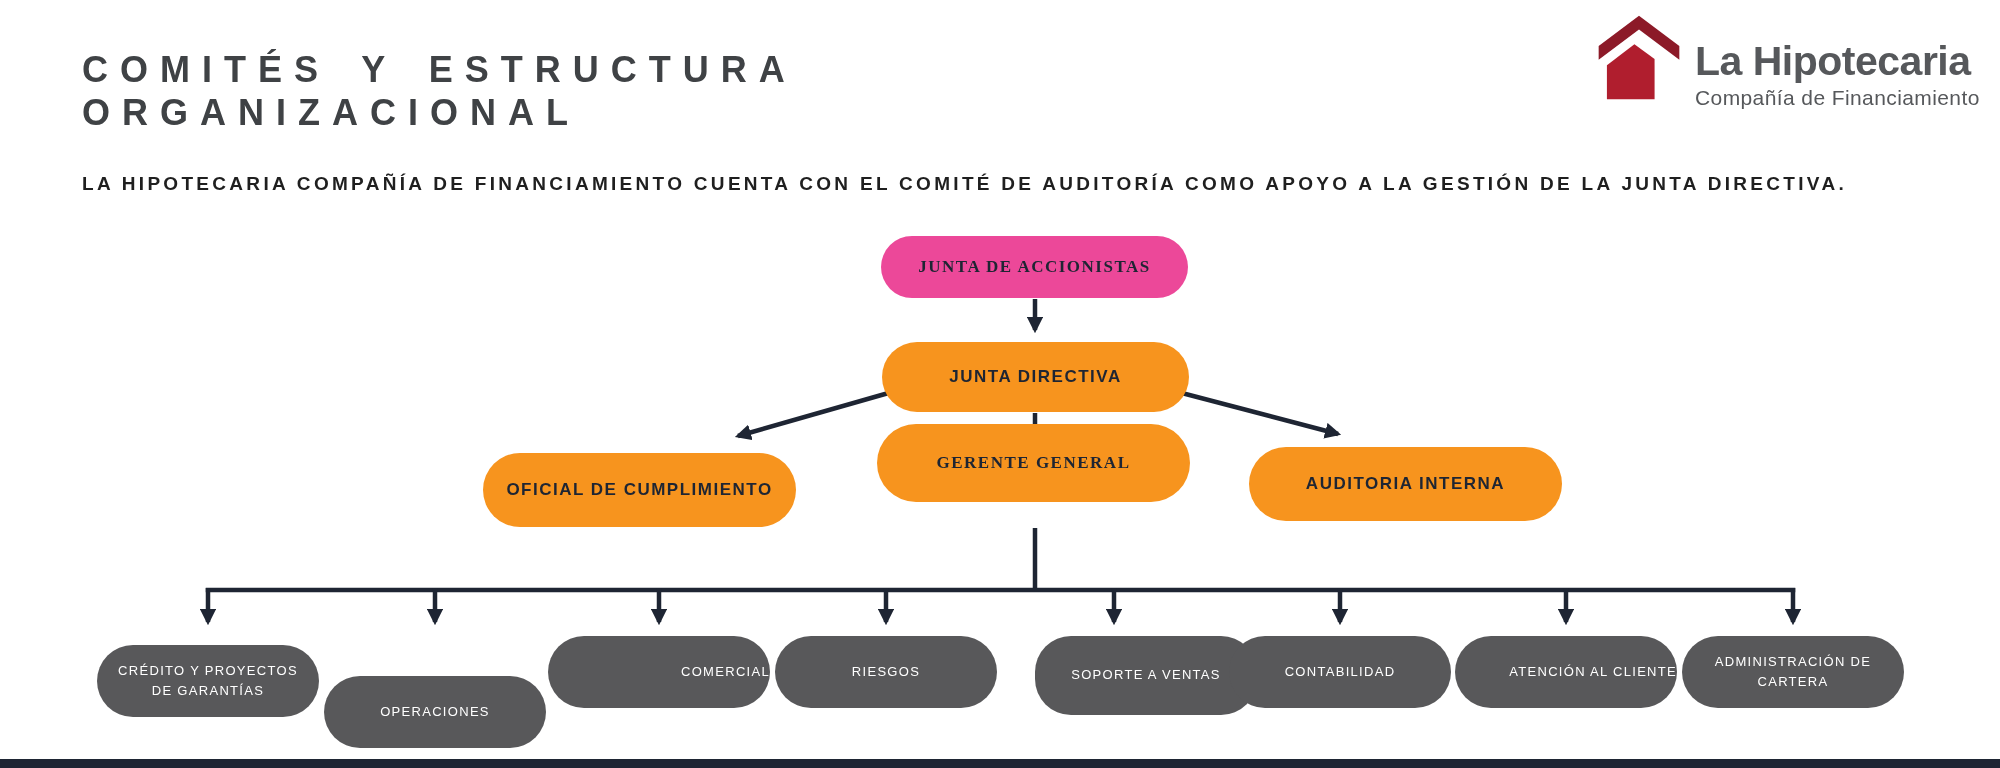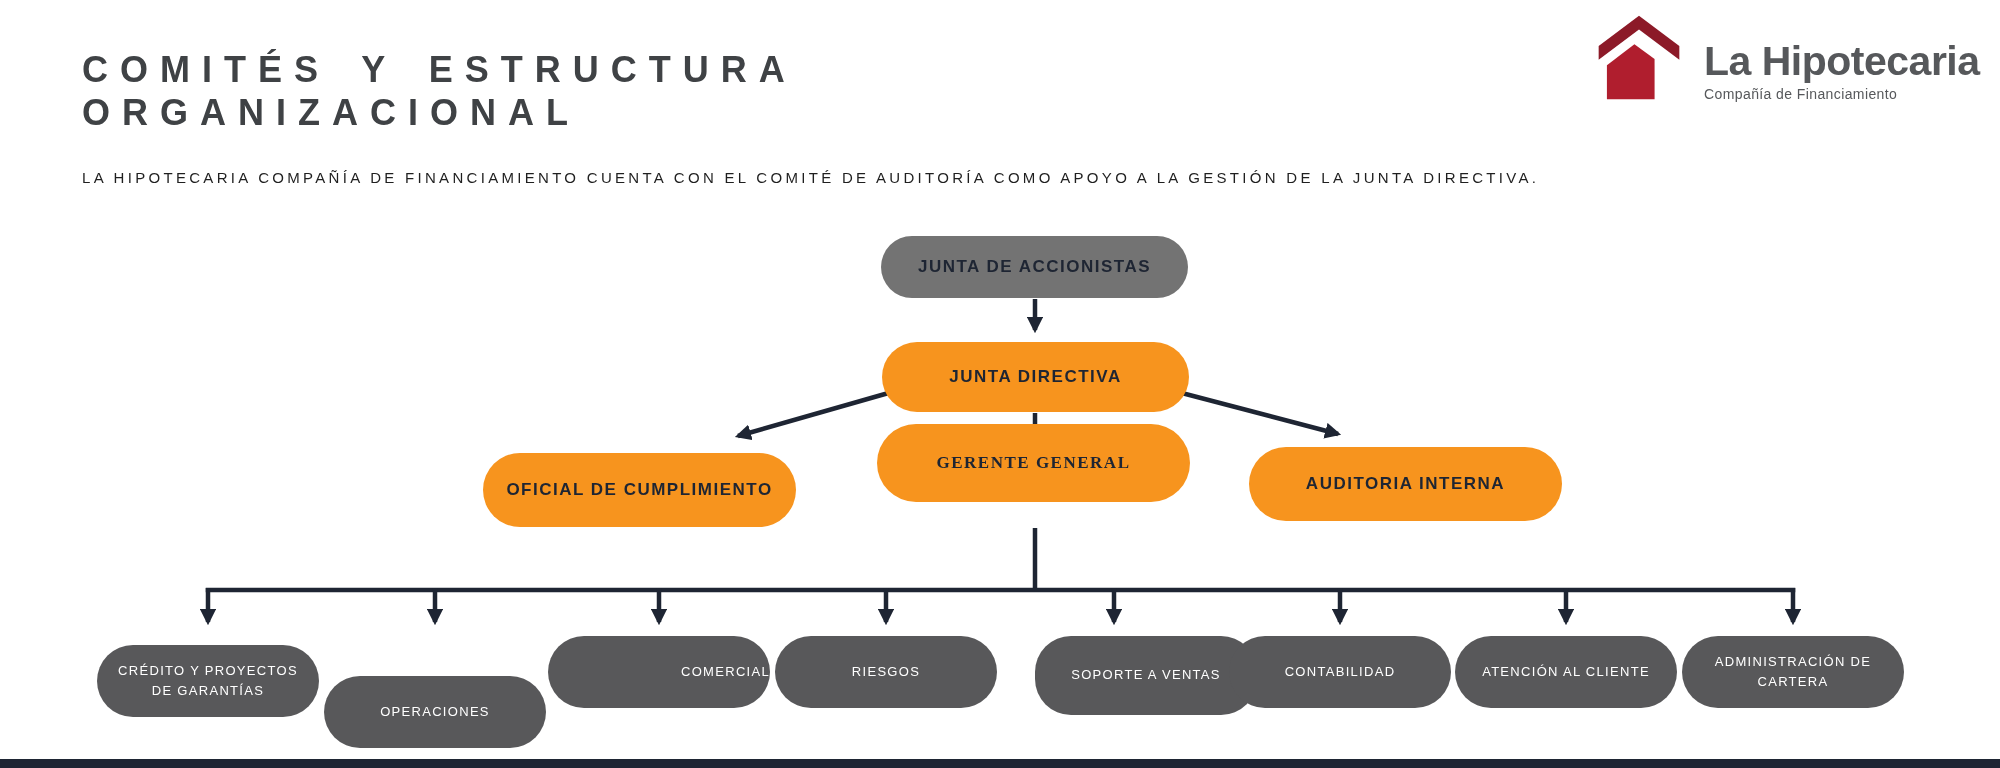--- a/index.html
+++ b/index.html
@@ -21,46 +21,46 @@
     color: #3F4245;
     letter-spacing: 12px;
     word-spacing: 10px;
     line-height: 1.2;
     white-space: nowrap;
   }
   .subtitle {
     position: absolute;
     left: 82px;
     top: 154px;
-    font-size: 15px;
-    font-weight: 400;
+    font-size: 19px;
+    font-weight: 700;
     color: #1f1f1f;
     letter-spacing: 3.3px;
     white-space: nowrap;
   }
   
   .logo {
     position: absolute;
     left: 1593px;
     top: 14px;
     display: flex;
     align-items: flex-start;
-    gap: 19px;
+    gap: 10px;
   }
   .logo-text { margin-top: 26px; }
   .brand-name {
     font-size: 41px;
     font-weight: 700;
     color: #56585B;
     letter-spacing: -0.5px;
     line-height: 1.05;
     white-space: nowrap;
   }
   .brand-tagline {
-    font-size: 14px;
+    font-size: 21px;
     font-weight: 400;
     color: #56585B;
     letter-spacing: 0.4px;
     margin-top: 3px;
     white-space: nowrap;
   }
   
   .node {
     position: absolute;
     display: flex;
@@ -138,21 +138,21 @@
     <line x1="208" y1="588" x2="208" y2="622" stroke-width="4.5" marker-end="url(#arrow)" stroke="#1E2533"></line>
     <line x1="435" y1="588" x2="435" y2="622" stroke-width="4.5" marker-end="url(#arrow)" stroke="#1E2533"></line>
     <line x1="659" y1="588" x2="659" y2="622" stroke-width="4.5" marker-end="url(#arrow)" stroke="#1E2533"></line>
     <line x1="886" y1="588" x2="886" y2="622" stroke-width="4.5" marker-end="url(#arrow)" stroke="#1E2533"></line>
     <line x1="1114" y1="588" x2="1114" y2="622" stroke-width="4.5" marker-end="url(#arrow)" stroke="#1E2533"></line>
     <line x1="1340" y1="588" x2="1340" y2="622" stroke-width="4.5" marker-end="url(#arrow)" stroke="#1E2533"></line>
     <line x1="1566" y1="588" x2="1566" y2="622" stroke-width="4.5" marker-end="url(#arrow)" stroke="#1E2533"></line>
     <line x1="1793" y1="588" x2="1793" y2="622" stroke-width="4.5" marker-end="url(#arrow)" stroke="#1E2533"></line>
   </svg>
 
-  <div class="node orange" style="left: 881px; top: 236px; width: 307px; height: 62px; background: #737373;">
+  <div class="node orange" style="left: 881px; top: 236px; width: 307px; height: 62px; background: #ec4899; font-family: Liberation Serif, serif;">
     <span>JUNTA DE ACCIONISTAS</span>
   </div>
 
   <div class="node orange" style="left: 882px; top: 342px; width: 307px; height: 70px; background: rgb(247, 148, 30);">
     <span>JUNTA DIRECTIVA</span>
   </div>
 
   <div class="node orange" style="left: 483px; top: 453px; width: 313px; height: 74px; background: rgb(247, 148, 30);">
     <span>OFICIAL DE CUMPLIMIENTO</span>
   </div>
@@ -175,21 +175,21 @@
   </div>
   <div class="node gray" style="left: 775px; top: 636px; width: 222px; height: 72px; background: rgb(88, 88, 90);">
     <span>RIESGOS</span>
   </div>
   <div class="node gray" style="left: 1035px; top: 636px; width: 222px; height: 79px; background: rgb(88, 88, 90);">
     <span>SOPORTE A VENTAS</span>
   </div>
   <div class="node gray" style="left: 1229px; top: 636px; width: 222px; height: 72px; background: rgb(88, 88, 90);">
     <span>CONTABILIDAD</span>
   </div>
-  <div class="node gray" style="left: 1455px; top: 636px; width: 222px; height: 72px; background: rgb(88, 88, 90);">
+  <div class="node gray" style="left: 1455px; top: 636px; width: 222px; height: 72px; background: rgb(88, 88, 90); justify-content: flex-end;">
     <span>ATENCIÓN AL CLIENTE</span>
   </div>
   <div class="node gray" style="left: 1682px; top: 636px; width: 222px; height: 72px; background: rgb(88, 88, 90);">
     <span>ADMINISTRACIÓN DE
 CARTERA</span>
   </div>
 
   <div class="bottom-bar" style="background: rgb(30, 37, 51);"></div>
 
 </div>

